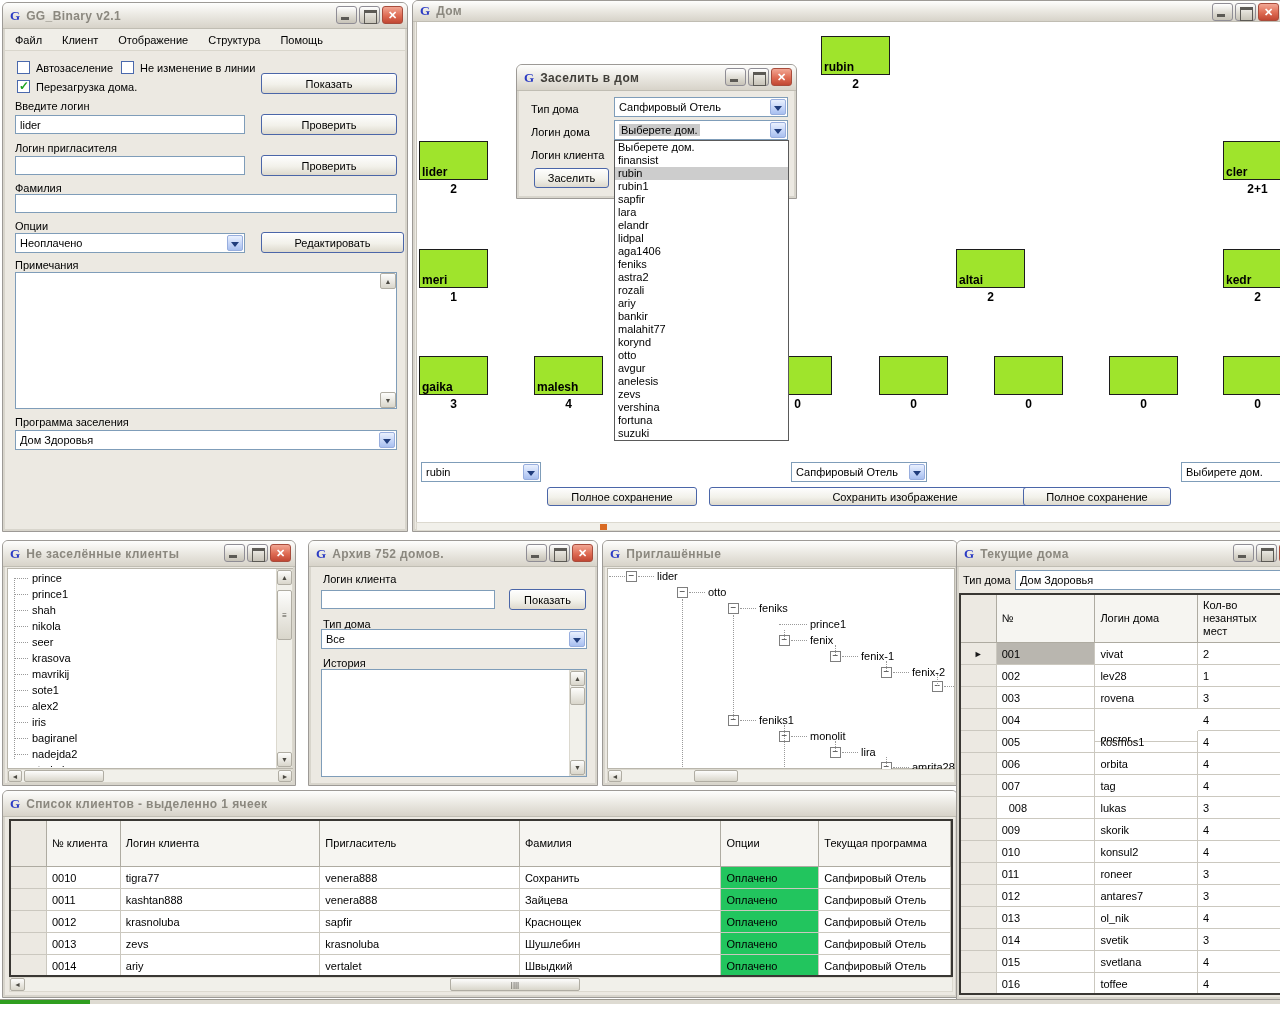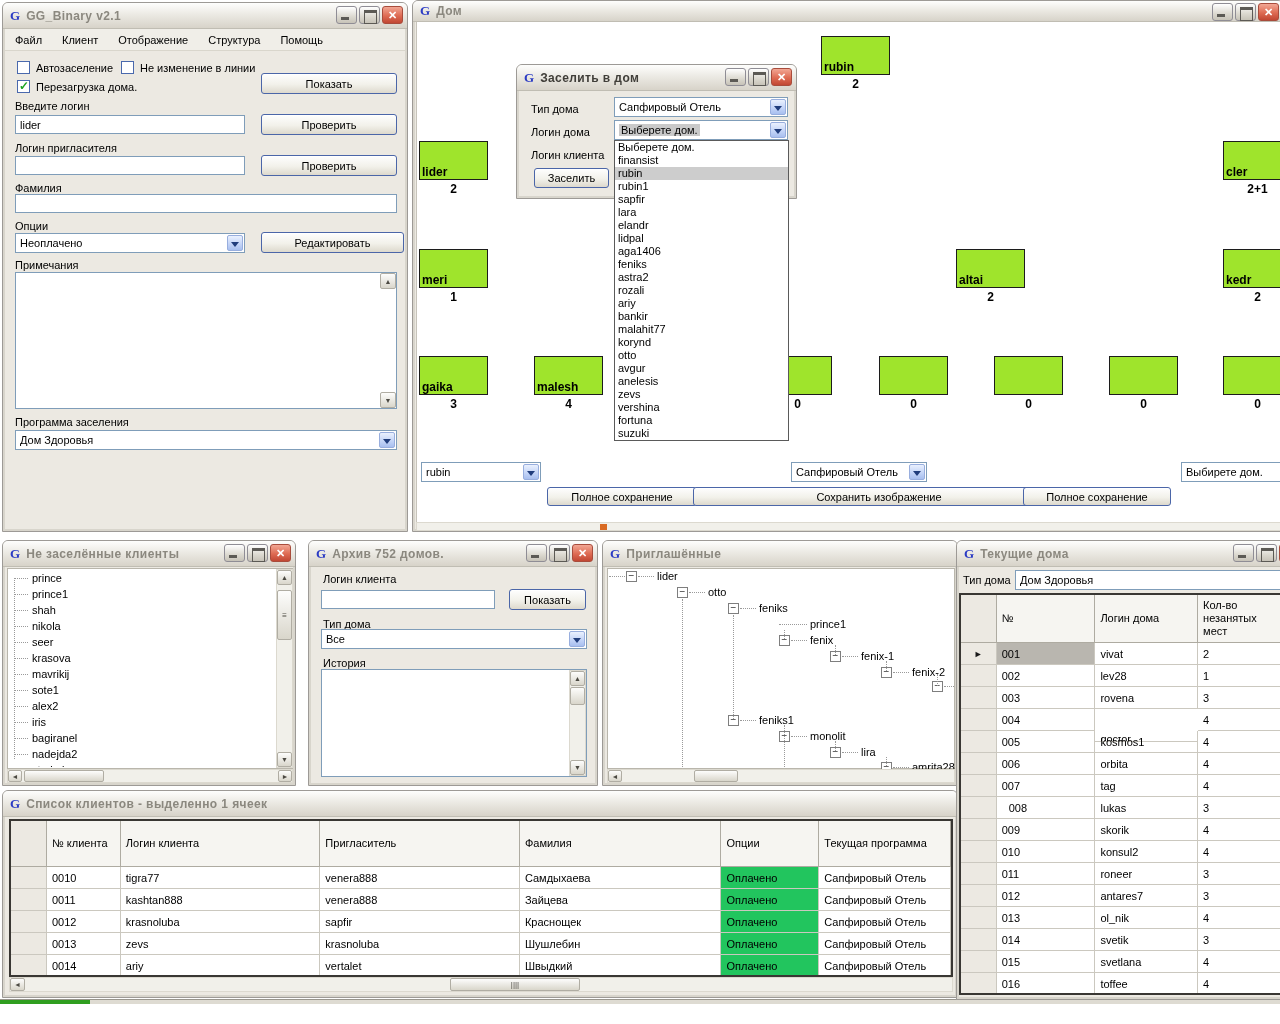--- a/index.html
+++ b/index.html
@@ -126,21 +126,21 @@
       <div class="hbox" style="left: 810px; top: 355px;">
         <span></span>
       </div>
       <div class="hcount" style="left: 810px; top: 396px;">0</div>
     </div>
   <div class="combo" style="left:8px;top:461px;width:120px;height:20px;">
     <span>rubin</span>
       <span class="arr"></span>
   </div>
   <div class="btn" style="left:134px;top:486px;width:150px;height:19px;">Полное сохранение</div>
-  <div class="btn" style="left:280px;top:486px;width:372px;height:19px;">Сохранить изображение</div>
+  <div class="btn" style="left:296px;top:486px;width:372px;height:19px;">Сохранить изображение</div>
   <div class="combo" style="left:378px;top:461px;width:136px;height:20px;">
     <span>Сапфировый Отель</span>
       <span class="arr"></span>
   </div>
   <div class="btn" style="left:610px;top:486px;width:148px;height:19px;">Полное сохранение</div>
   <div class="input" style="left:768px;top:461px;width:104px;height:20px;">
     <span>Выбирете дом.</span>
   </div>
   <div class="strack" style="left:3px;top:521px;width:866px;height:9px;">
     <div style="position:absolute;left:183px;top:1px;width:7px;height:6px;background:#d96a22;"></div>
@@ -391,21 +391,21 @@
         <div class="c" style="width: 200px; height: 46px;">Пригласитель</div>
         <div class="c" style="width: 202px; height: 46px;">Фамилия</div>
         <div class="c" style="width: 98px; height: 46px;">Опции</div>
         <div class="c" style="width: 132px; height: 46px;">Текущая программа</div>
       </div>
       <div class="dgr">
         <div class="c selc" style="width: 36px;"></div>
         <div class="c" style="width: 74px;">0010</div>
         <div class="c" style="width: 200px;">tigra77</div>
         <div class="c" style="width: 200px;">venera888</div>
-        <div class="c" style="width: 202px;">Самдыхаева</div>
+        <div class="c" style="width: 202px;">Сохранить</div>
         <div class="c paid" style="width: 98px;">Оплачено</div>
         <div class="c" style="width: 132px;">Сапфировый Отель</div>
       </div>
       <div class="dgr">
         <div class="c selc" style="width: 36px;"></div>
         <div class="c" style="width: 74px;">0011</div>
         <div class="c" style="width: 200px;">kashtan888</div>
         <div class="c" style="width: 200px;">venera888</div>
         <div class="c" style="width: 202px;">Зайцева</div>
         <div class="c paid" style="width: 98px;">Оплачено</div>

